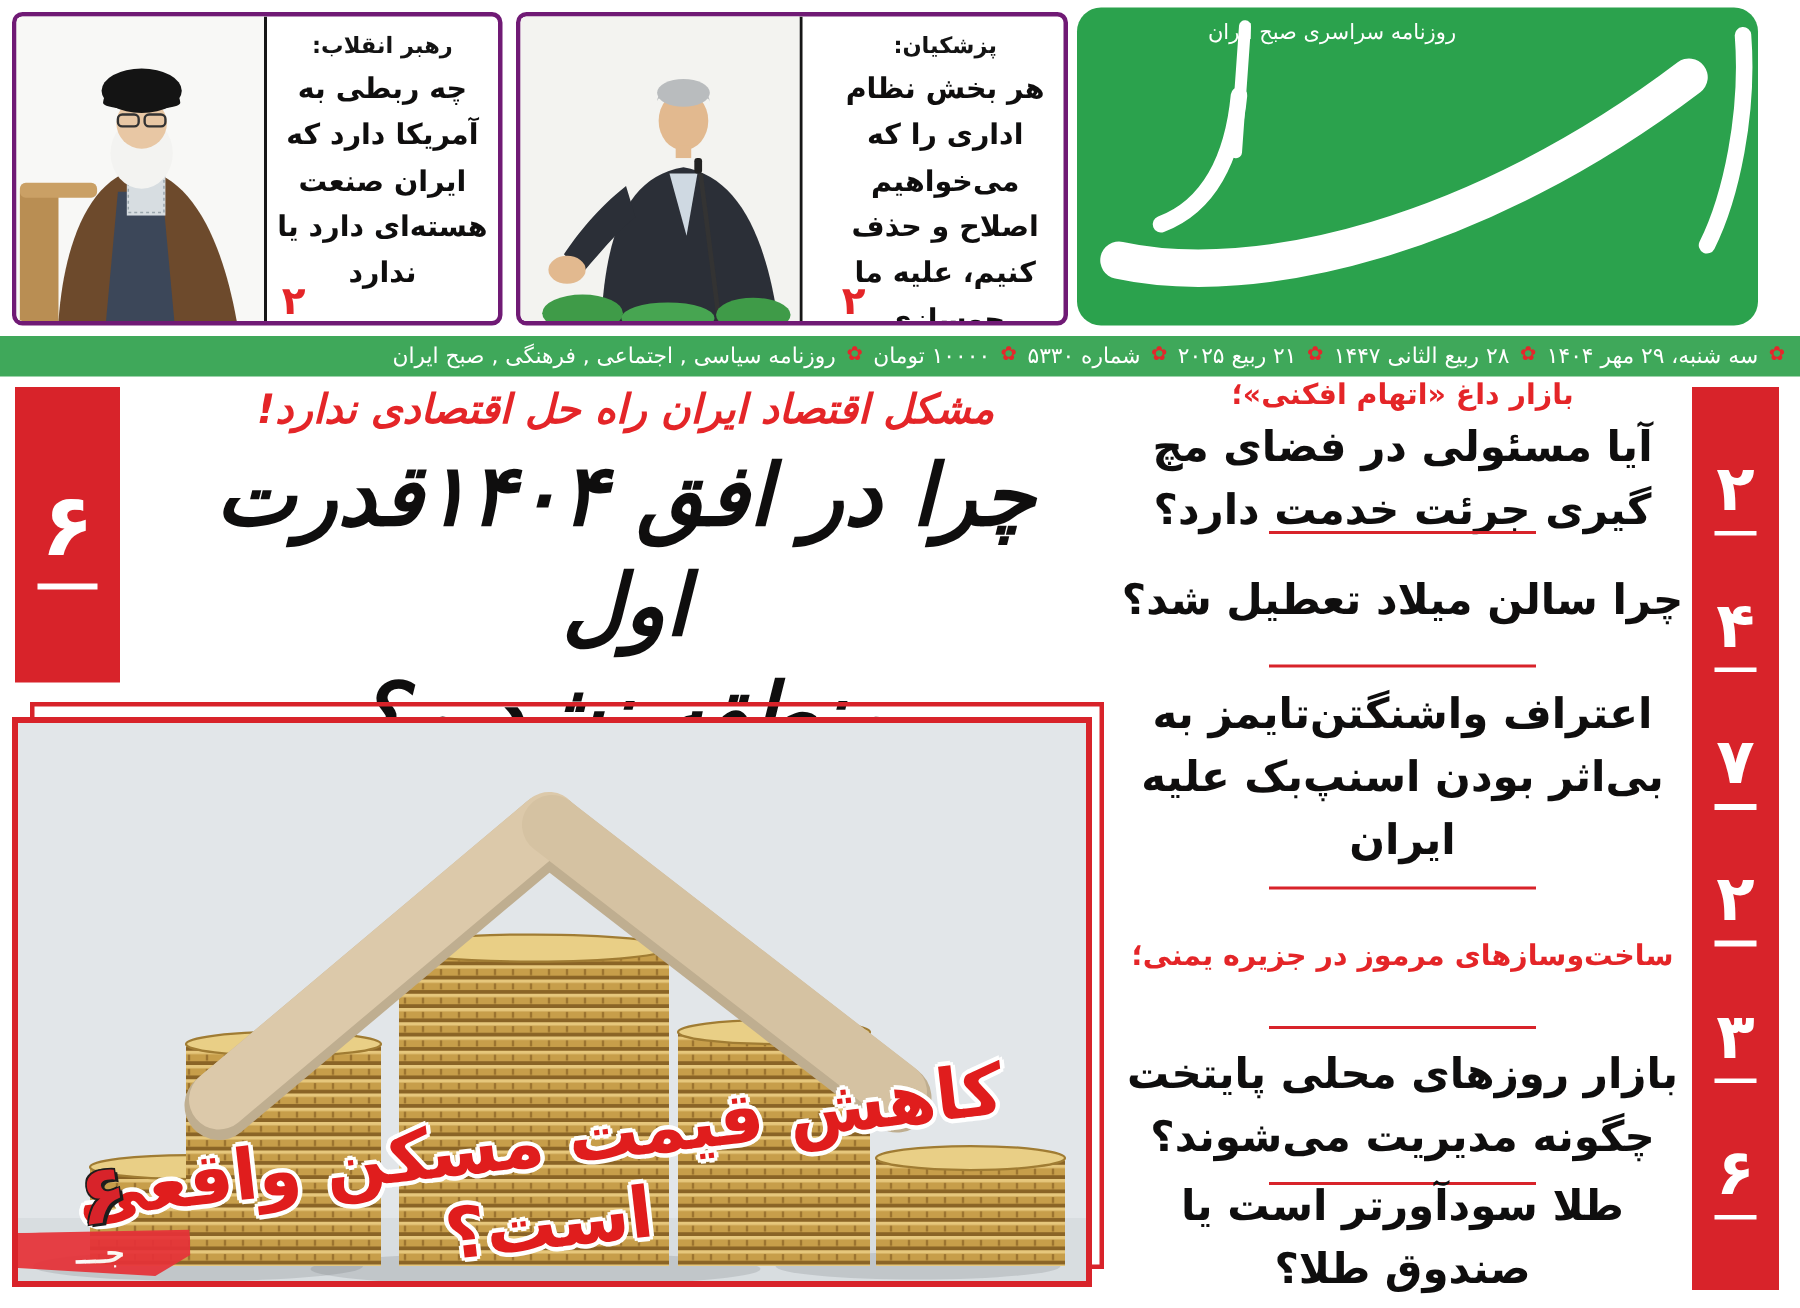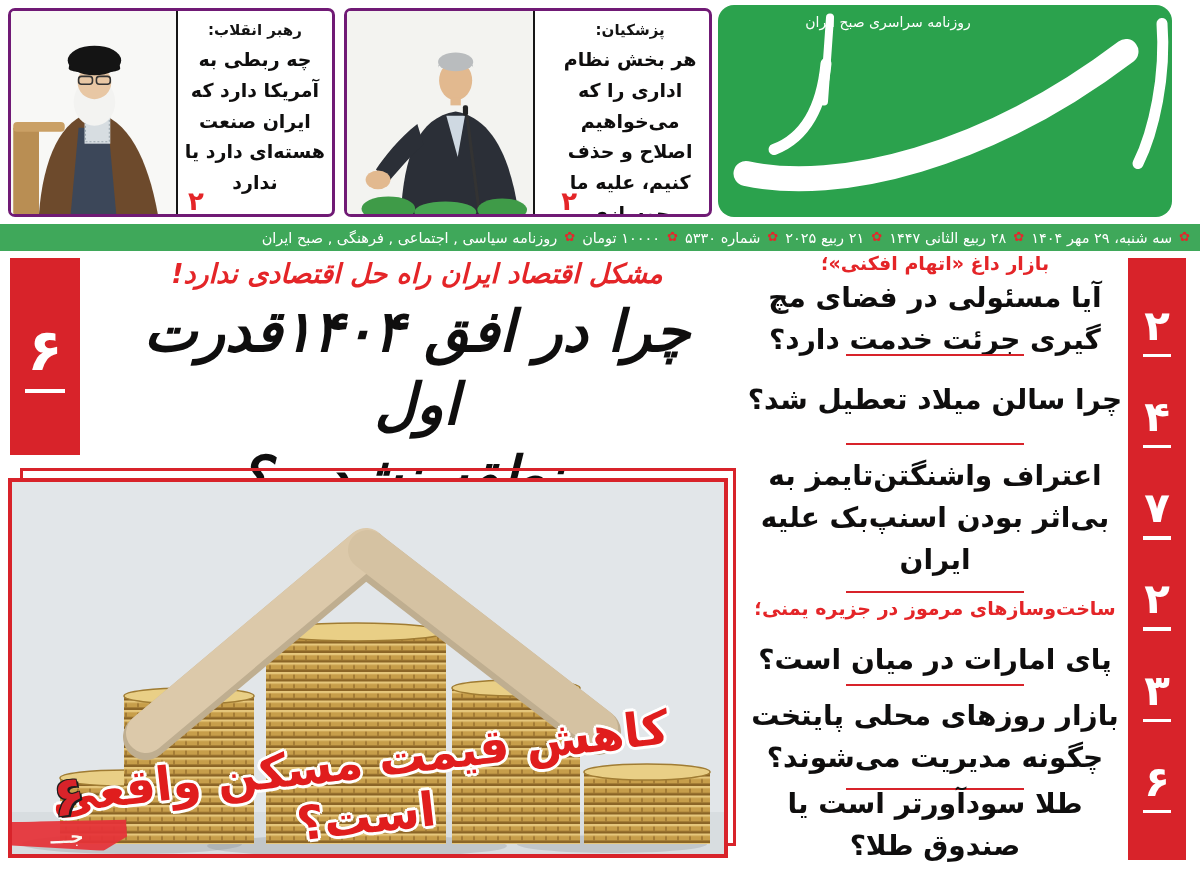--- a/index.html
+++ b/index.html
@@ -252,21 +252,20 @@
   <div class="si" id="si-2">
     <div class="ttl">چرا سالن میلاد تعطیل شد؟</div>
   </div>
   <div class="sep"></div>
   <div class="si" id="si-3">
     <div class="ttl">اعتراف واشنگتن‌تایمز به بی‌اثر بودن اسنپ‌بک علیه ایران</div>
   </div>
   <div class="sep"></div>
   <div class="si" id="si-4">
     <div class="kick">ساخت‌وسازهای مرموز در جزیره یمنی؛</div>
-    <div class="ttl">پای امارات در میان است؟</div>
   </div>
   <div class="sep"></div>
   <div class="si" id="si-5">
     <div class="ttl">بازار روزهای محلی پایتخت چگونه مدیریت می‌شوند؟</div>
   </div>
   <div class="sep"></div>
   <div class="si" id="si-6">
     <div class="ttl">طلا سودآورتر است یا صندوق طلا؟</div>
   </div>
 </div>

